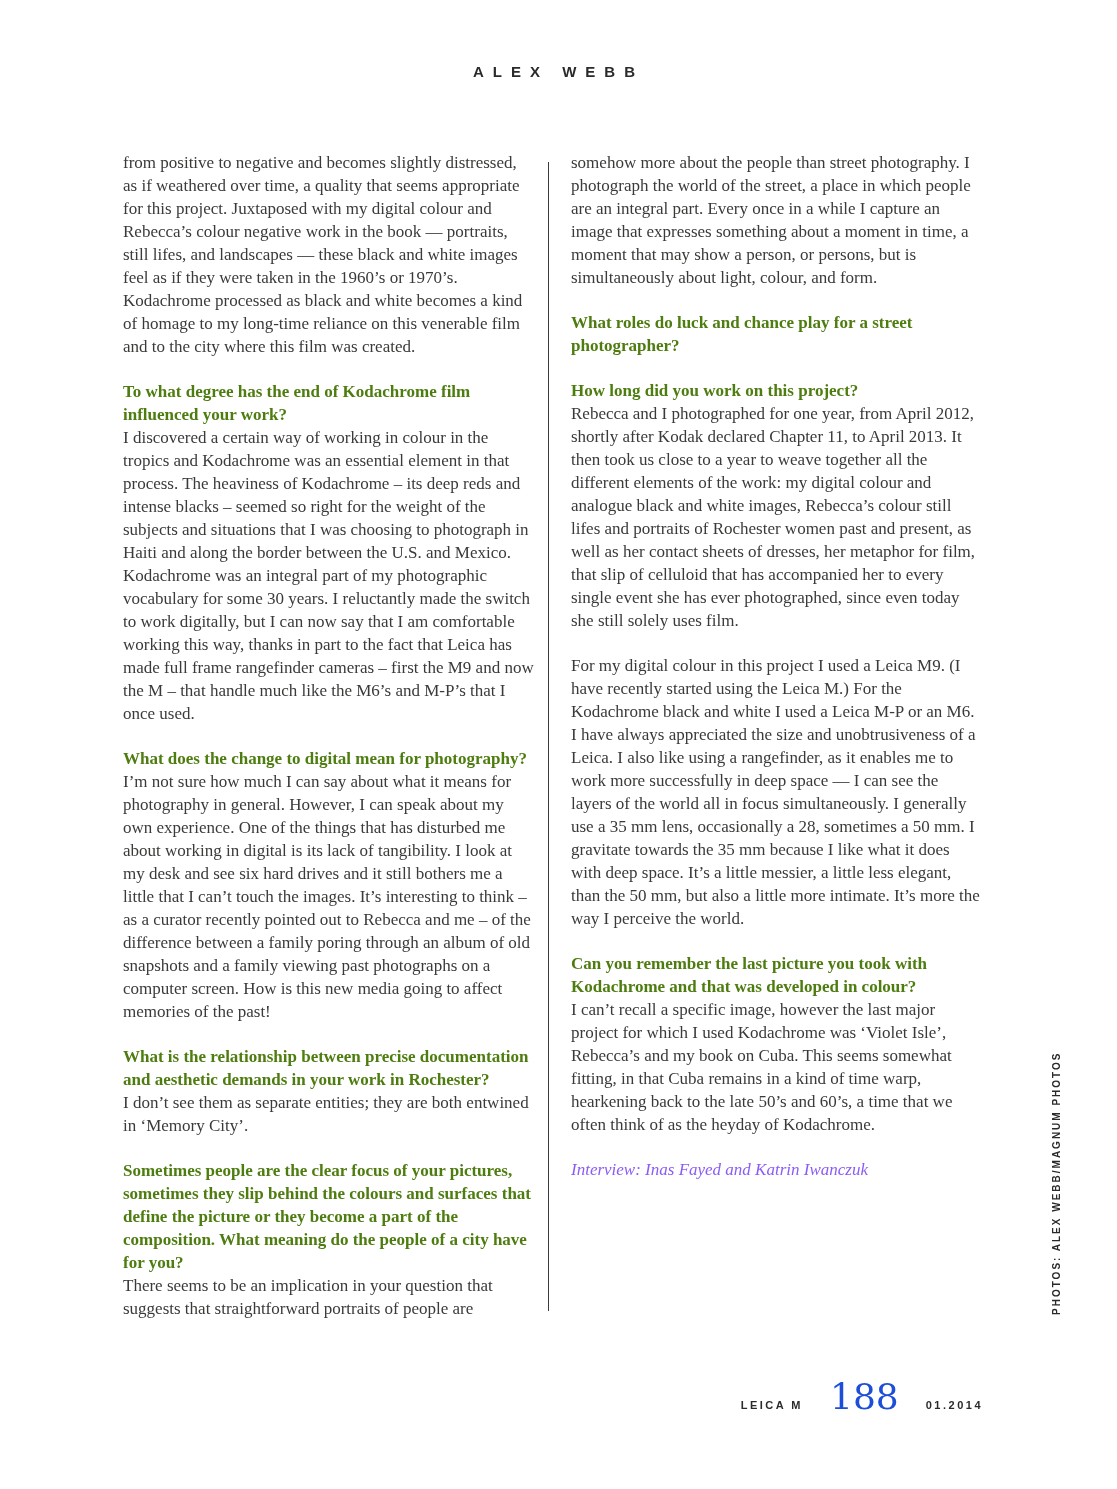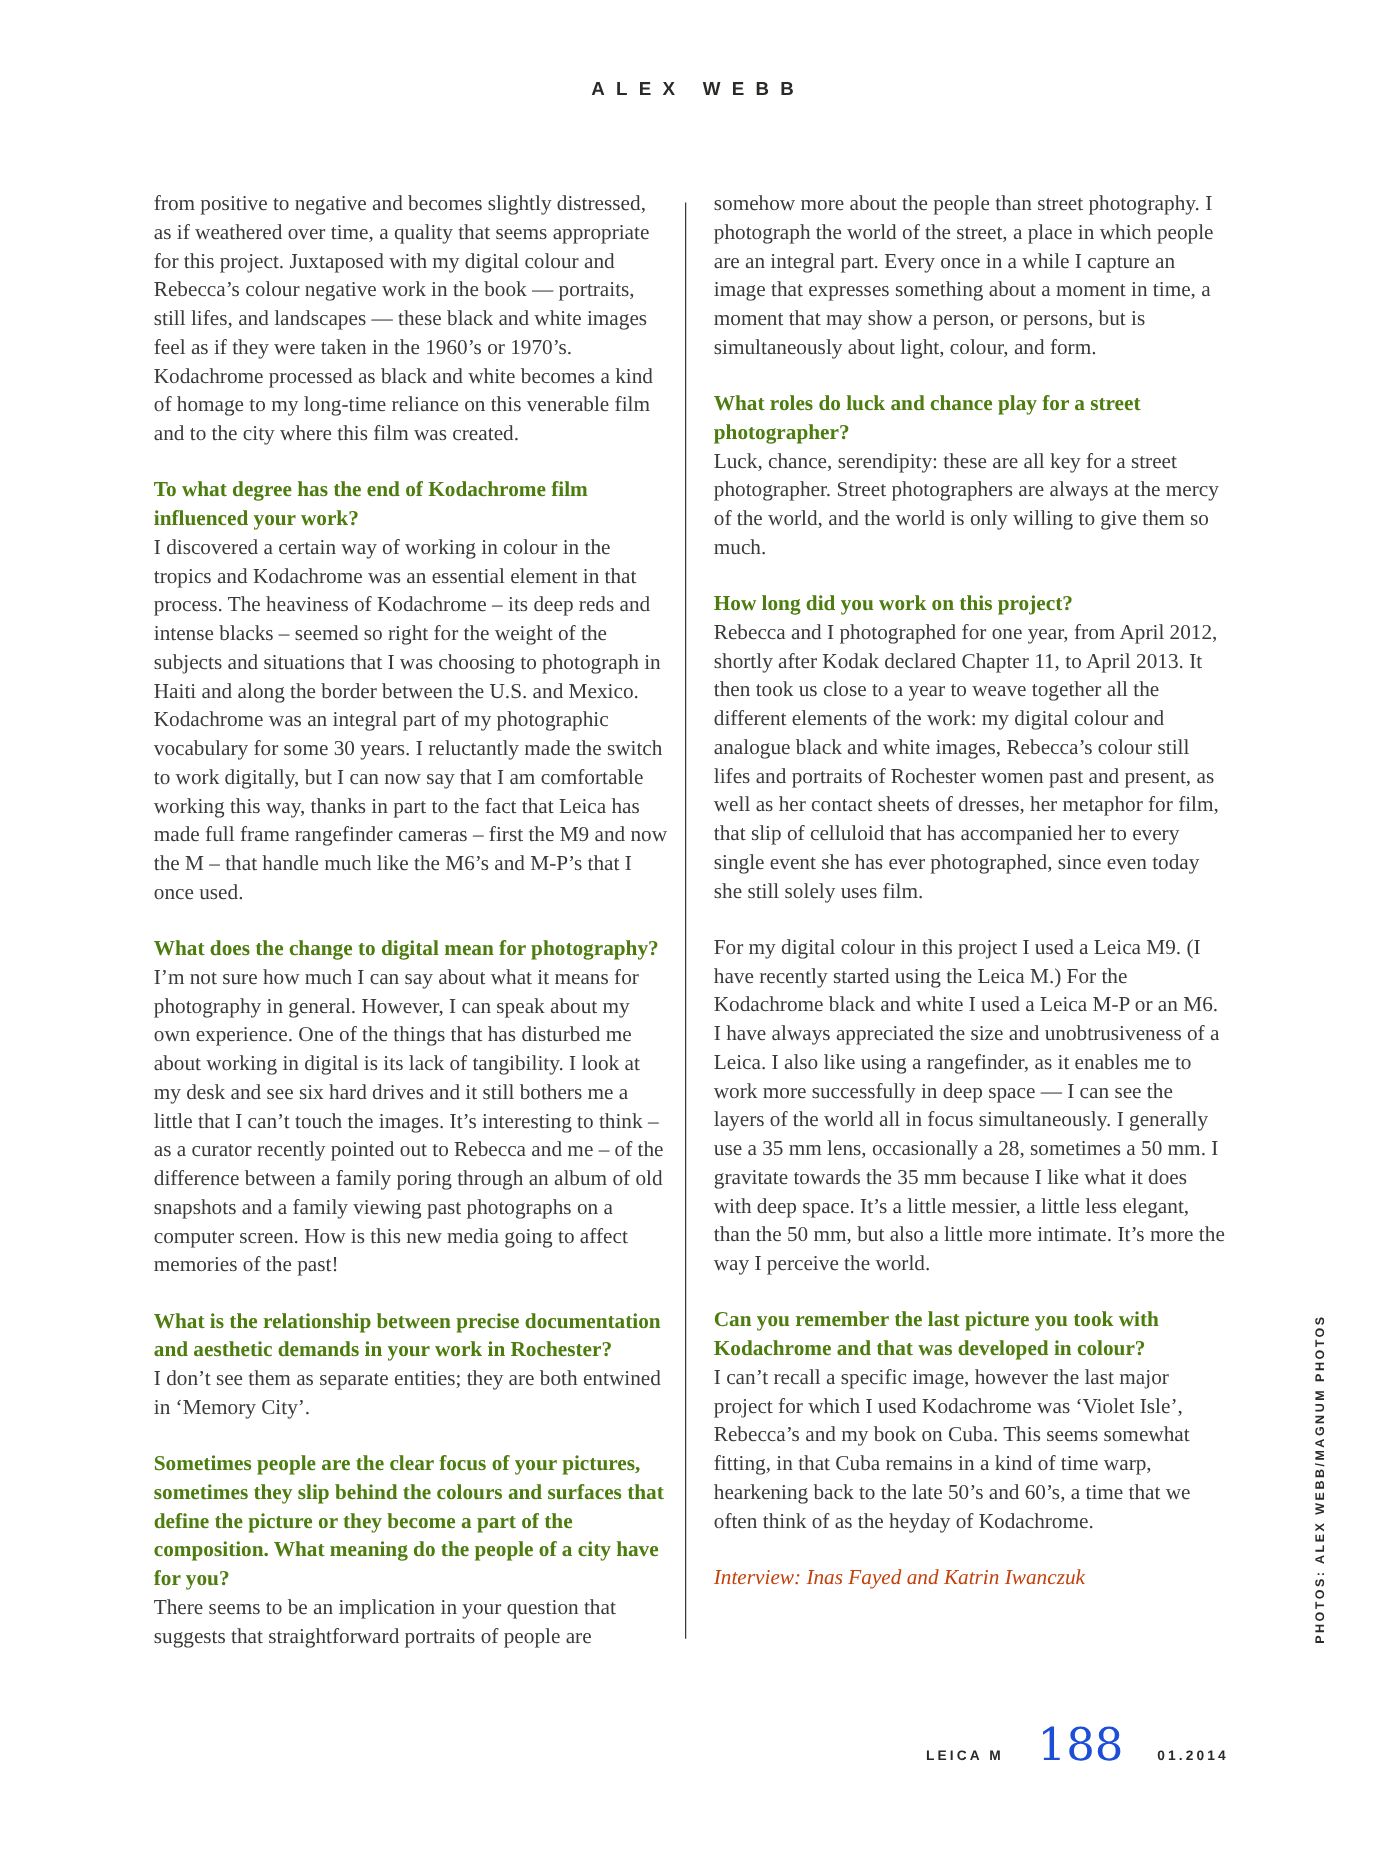--- a/index.html
+++ b/index.html
@@ -52,21 +52,21 @@
     margin:0;
     font-weight:700;
     font-size:17px;
     line-height:23px;
     color:#4d7c0f;
   }
   .answer, .body-text { margin:0; }
   .qa .answer { margin-top:0; }
   .interview-credit {
     font-style:italic;
-    color:#c2410c;
+    color:#8b5cf6;
   }
 
   
   .footer {
     position:absolute;
     left:123px; top:1379px;
     width:860px;
     display:flex;
     justify-content:flex-end;
     align-items:baseline;
@@ -134,21 +134,20 @@
       </div>
     </div>
 
     <div class="divider"></div>
 
     <div class="col col-right">
       <p class="body-text">somehow more about the people than street photography. I photograph the world of the street, a place in which people are an integral part. Every once in a while I capture an image that expresses something about a moment in time, a moment that may show a person, or persons, but is simultaneously about light, colour, and form.</p>
 
       <div class="qa">
         <p class="question">What roles do luck and chance play for a street photographer?</p>
-        <p class="answer">Luck, chance, serendipity: these are all key for a street photographer. Street photographers are always at the mercy of the world, and the world is only willing to give them so much.</p>
       </div>
 
       <div class="qa">
         <p class="question">How long did you work on this project?</p>
         <p class="answer">Rebecca and I photographed for one year, from April 2012, shortly after Kodak declared Chapter 11, to April 2013. It then took us close to a year to weave together all the different elements of the work: my digital colour and analogue black and white images, Rebecca’s colour still lifes and portraits of Rochester women past and present, as well as her contact sheets of dresses, her metaphor for film, that slip of celluloid that has accompanied her to every single event she has ever photographed, since even today she still solely uses film.</p>
       </div>
 
       <div class="qa">
         <p class="answer">For my digital colour in this project I used a Leica M9. (I have recently started using the Leica M.) For the Kodachrome black and white I used a Leica M-P or an M6. I have always appreciated the size and unobtrusiveness of a Leica. I also like using a rangefinder, as it enables me to work more successfully in deep space — I can see the layers of the world all in focus simultaneously. I generally use a 35 mm lens, occasionally a 28, sometimes a 50 mm. I gravitate towards the 35 mm because I like what it does with deep space. It’s a little messier, a little less elegant, than the 50 mm, but also a little more intimate. It’s more the way I perceive the world.</p>
       </div>

